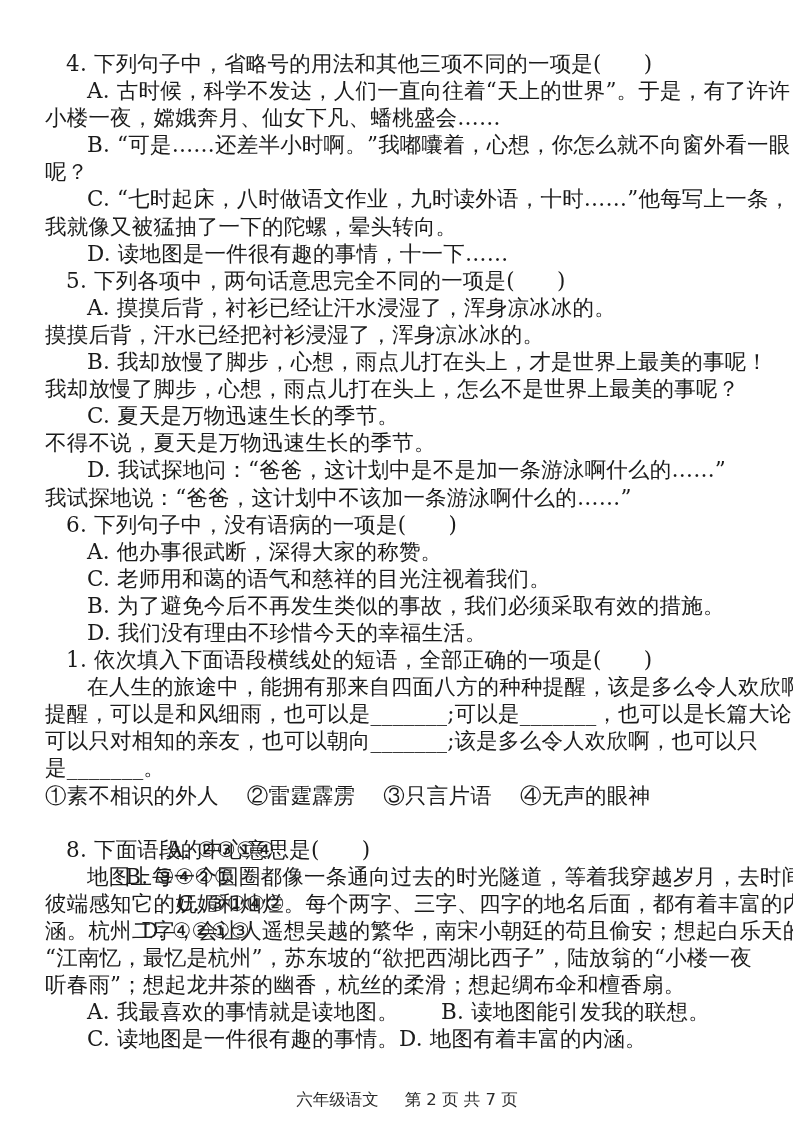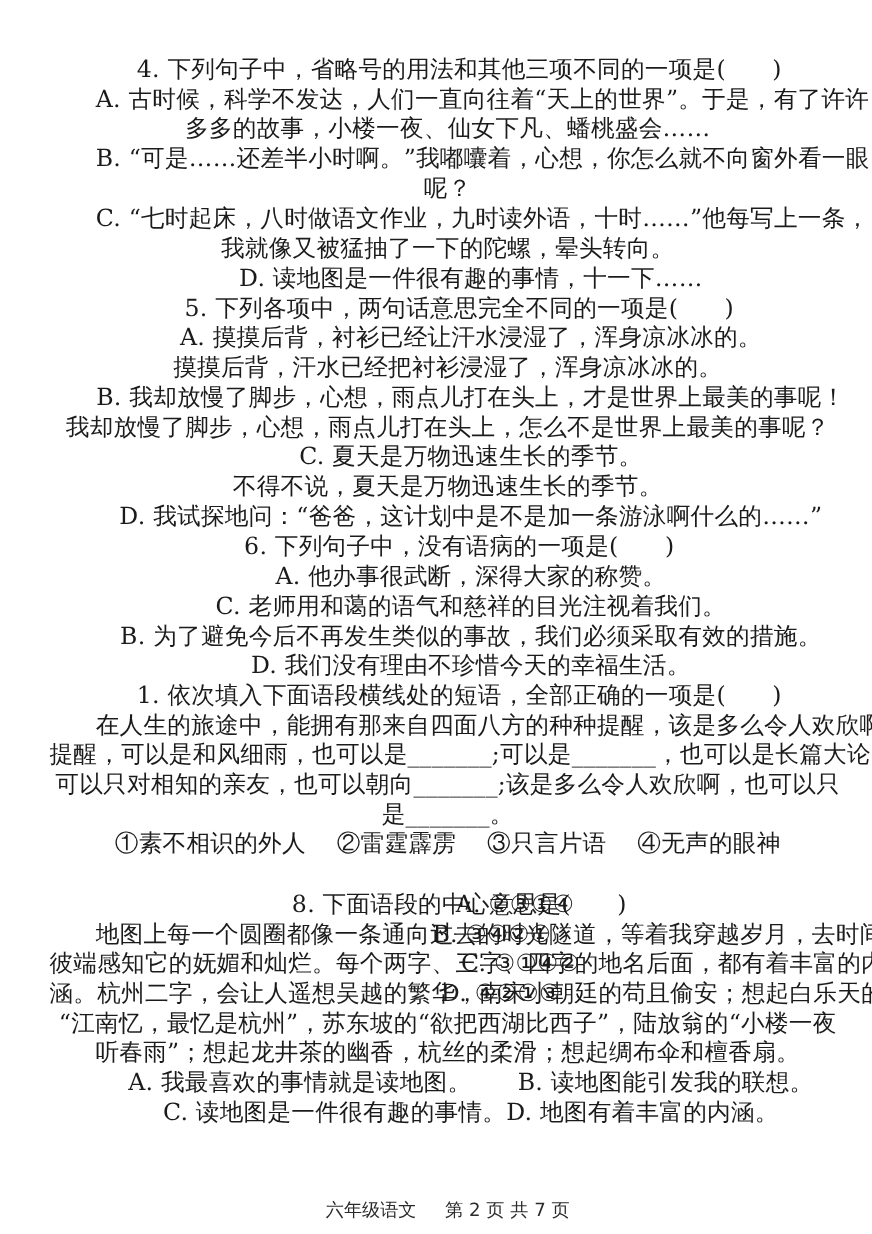--- a/index.html
+++ b/index.html
@@ -12,21 +12,20 @@
     overflow:hidden;
     font-family:"DejaVu Serif","Liberation Serif",serif;
     font-size:21.5px;
     color:#1b1b1b;
   }
   .line{
     white-space:pre;
     line-height:27.1px;
     height:27.1px;
     letter-spacing:0.2px;
-    text-align:center;
   }
   .ind1{padding-left:21px;}   
   .ind2{padding-left:42px;}   
   .q7c span{display:inline-block;}
   .q7c .ca{margin-left:80px;}
   .q7c .cb{margin-left:38px;}
   .q7c .cc{margin-left:90px;}
   .q7c .cd{margin-left:54px;}
   .footer{
     position:absolute;
@@ -40,37 +39,38 @@
   .footer .fpage{margin-left:26px;}
 </style>
 </head>
 <body>
 
 <div class="page">
 
   <section>
     <div class="line ind1">4. 下列句子中，省略号的用法和其他三项不同的一项是(      )</div>
     <div class="line ind2">A. 古时候，科学不发达，人们一直向往着“天上的世界”。于是，有了许许</div>
-    <div class="line">多多的故事，小楼一夜、仙女下凡、蟠桃盛会……</div>
+    <div class="line">小楼一夜，嫦娥奔月、仙女下凡、蟠桃盛会……</div>
     <div class="line ind2">B. “可是……还差半小时啊。”我嘟囔着，心想，你怎么就不向窗外看一眼</div>
     <div class="line">呢？</div>
     <div class="line ind2">C. “七时起床，八时做语文作业，九时读外语，十时……”他每写上一条，</div>
     <div class="line">我就像又被猛抽了一下的陀螺，晕头转向。</div>
     <div class="line ind2">D. 读地图是一件很有趣的事情，十一下……</div>
   </section>
 
   <section>
     <div class="line ind1">5. 下列各项中，两句话意思完全不同的一项是(      )</div>
     <div class="line ind2">A. 摸摸后背，衬衫已经让汗水浸湿了，浑身凉冰冰的。</div>
     <div class="line">摸摸后背，汗水已经把衬衫浸湿了，浑身凉冰冰的。</div>
     <div class="line ind2">B. 我却放慢了脚步，心想，雨点儿打在头上，才是世界上最美的事呢！</div>
     <div class="line">我却放慢了脚步，心想，雨点儿打在头上，怎么不是世界上最美的事呢？</div>
     <div class="line ind2">C. 夏天是万物迅速生长的季节。</div>
     <div class="line">不得不说，夏天是万物迅速生长的季节。</div>
     <div class="line ind2">D. 我试探地问：“爸爸，这计划中是不是加一条游泳啊什么的……”</div>
+    <div class="line">我试探地说：“爸爸，这计划中不该加一条游泳啊什么的……”</div>
   </section>
 
   <section>
     <div class="line ind1">6. 下列句子中，没有语病的一项是(      )</div>
     <div class="line ind2">A. 他办事很武断，深得大家的称赞。</div>
     <div class="line ind2">C. 老师用和蔼的语气和慈祥的目光注视着我们。</div>
     <div class="line ind2">B. 为了避免今后不再发生类似的事故，我们必须采取有效的措施。</div>
     <div class="line ind2">D. 我们没有理由不珍惜今天的幸福生活。</div>
   </section>
 

